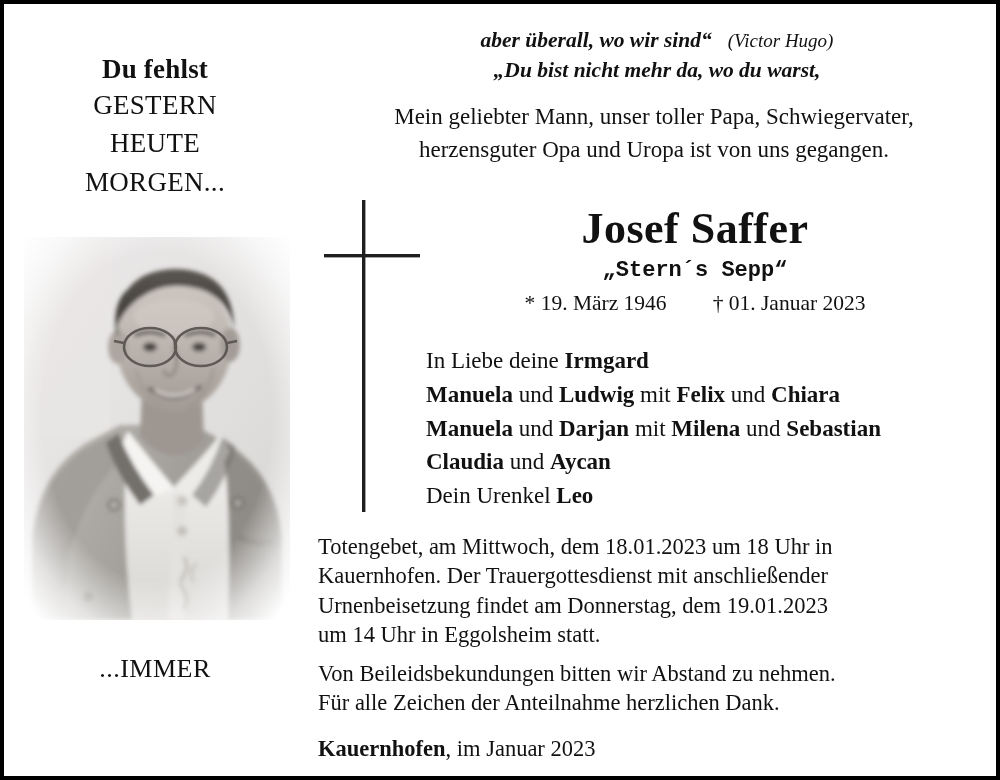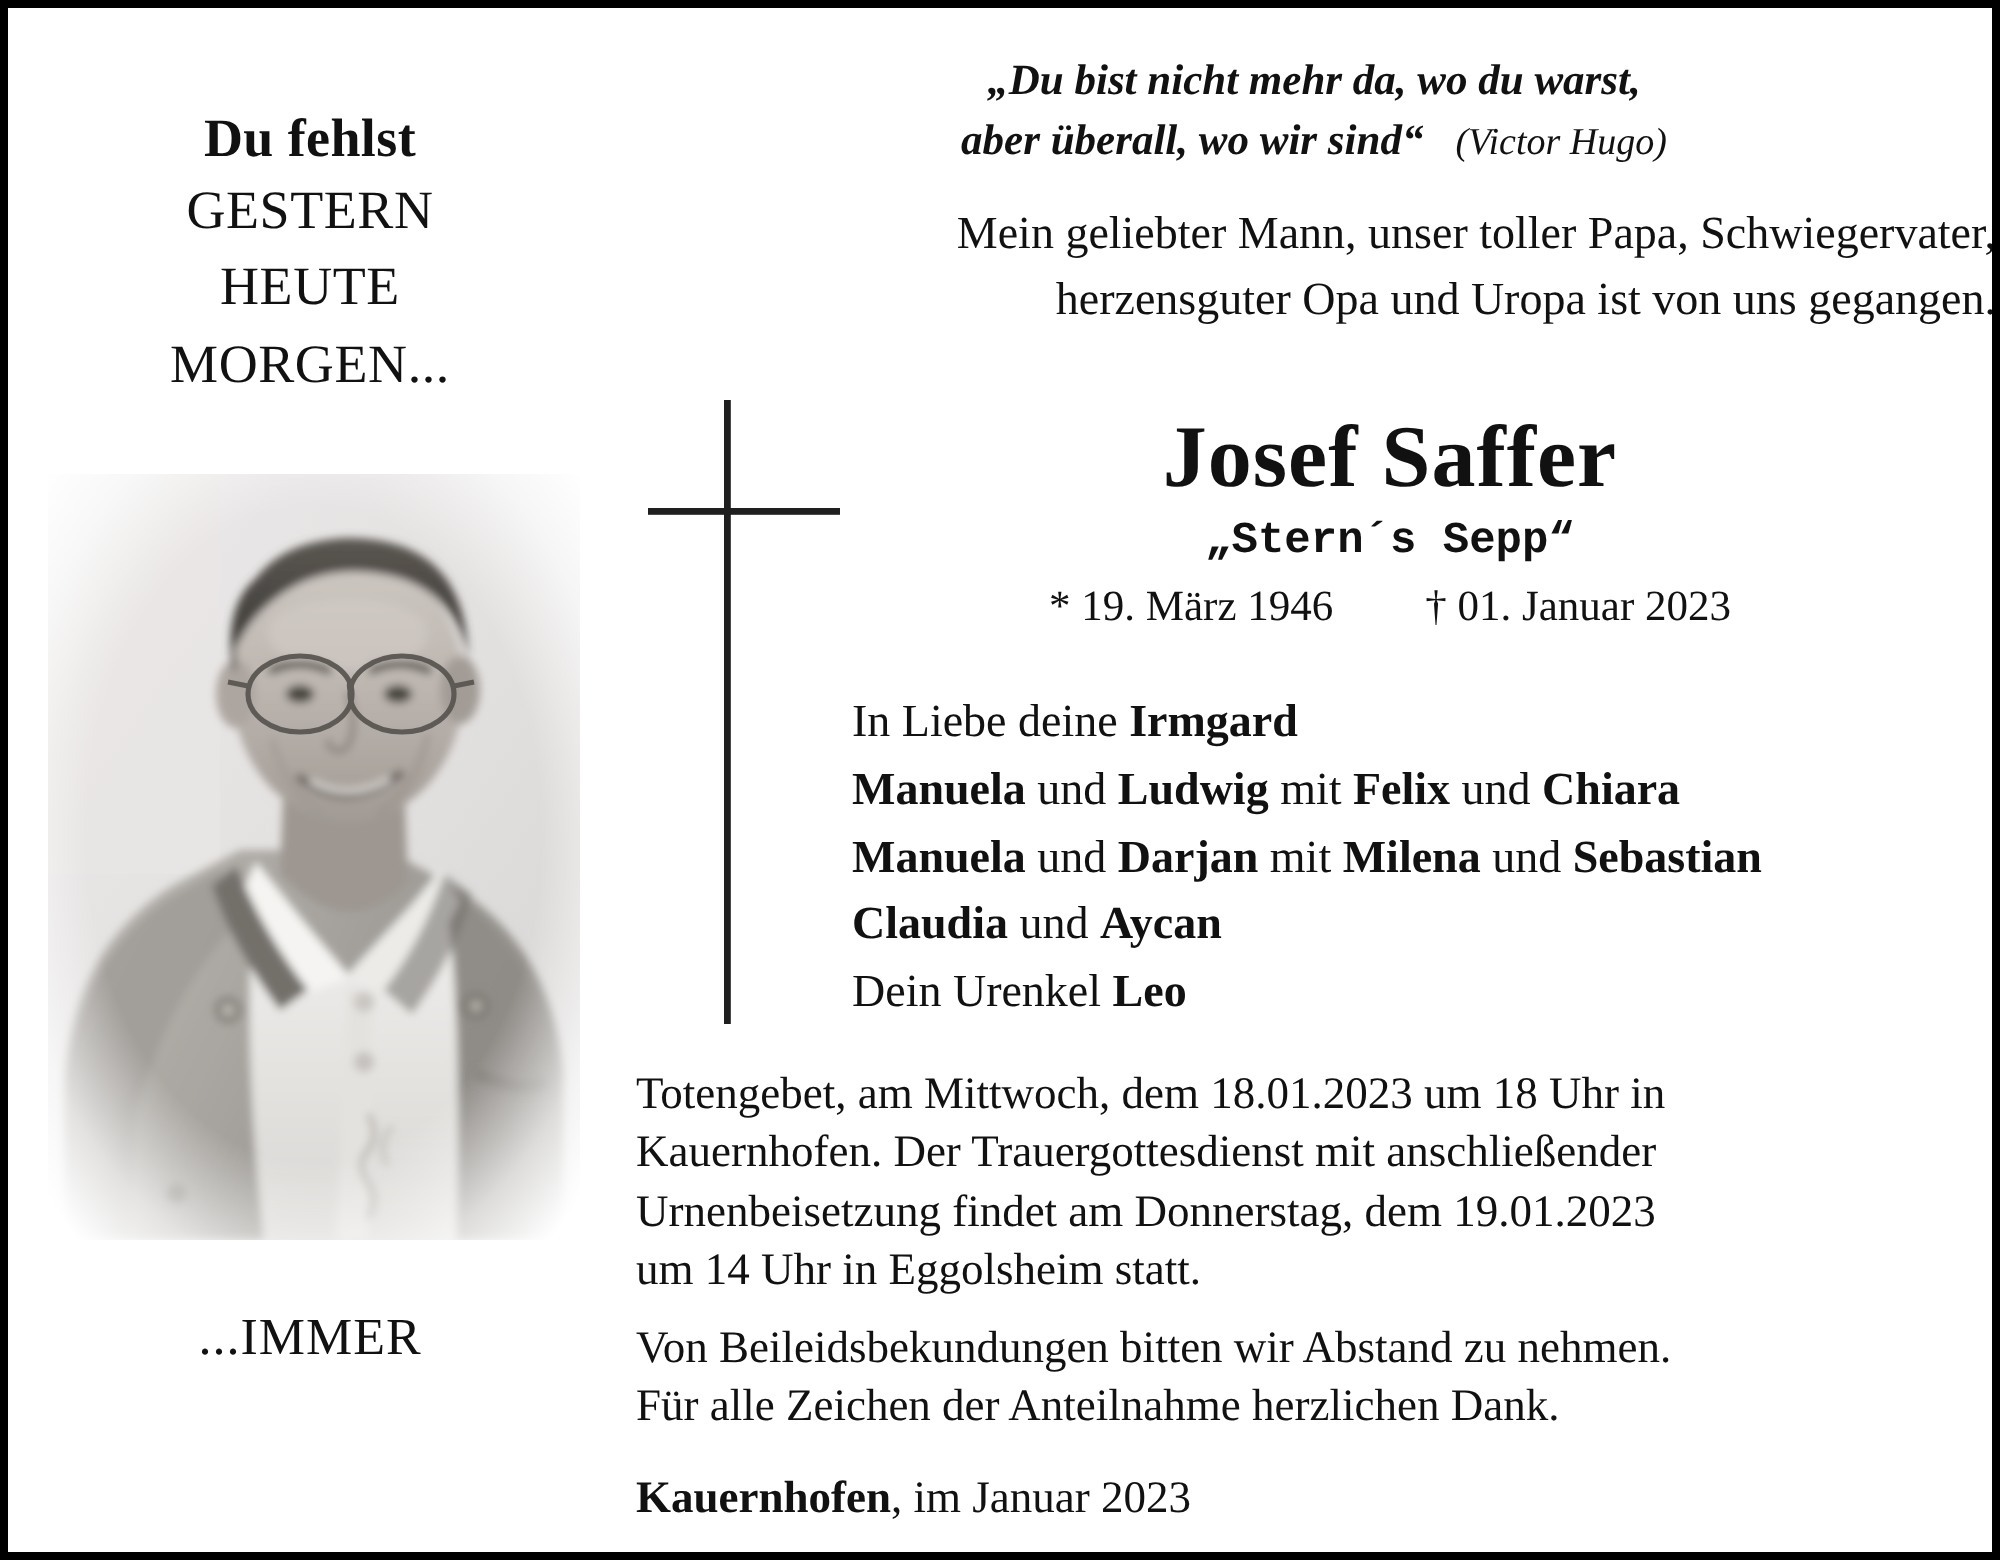--- a/index.html
+++ b/index.html
@@ -96,21 +96,21 @@
     font-style: italic;
     margin-left: 16px;
     white-space: nowrap;
   }
 
   .intro {
     margin-top: 16px;
     margin-left: 8px;
     font-size: 23px;
     line-height: 1.42;
-    text-align: right;
+    text-align: center;
   }
 
   
   .cross {
     position: absolute;
     left: 8px;
     top: 196px;
     width: 110px;
     height: 312px;
   }
@@ -313,24 +313,24 @@
         <rect x="0" y="0" width="266" height="383" fill="none"></rect>
       </svg>
     </div>
 
     <div class="memorial-footer">...IMMER</div>
   </div>
 
   <div class="right-col">
 
     <div class="quote">
-      <div>„Du bist nicht mehr da, wo du warst,</div>
       <div>
         <span>aber überall, wo wir sind“</span><span class="attrib">(Victor Hugo)</span>
       </div>
+      <div>„Du bist nicht mehr da, wo du warst,</div>
     </div>
 
     <div class="intro">
       <div>Mein geliebter Mann, unser toller Papa, Schwiegervater,</div>
       <div>herzensguter Opa und Uropa ist von uns gegangen.</div>
     </div>
 
     <svg class="cross" viewBox="0 0 110 312">
       <rect x="52" y="0" width="3.4" height="312" fill="#1f1f1f"></rect>
       <rect x="14" y="54" width="96" height="3.4" fill="#1f1f1f"></rect>

